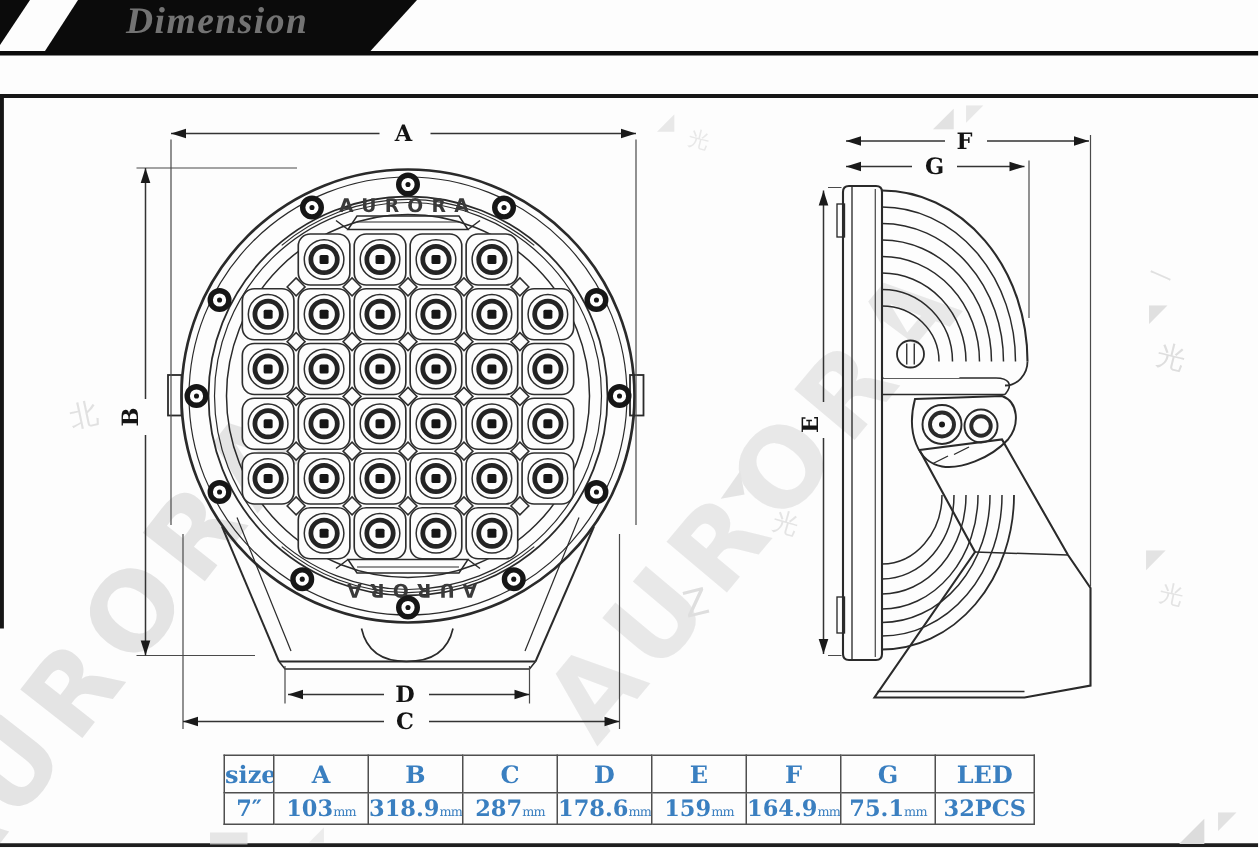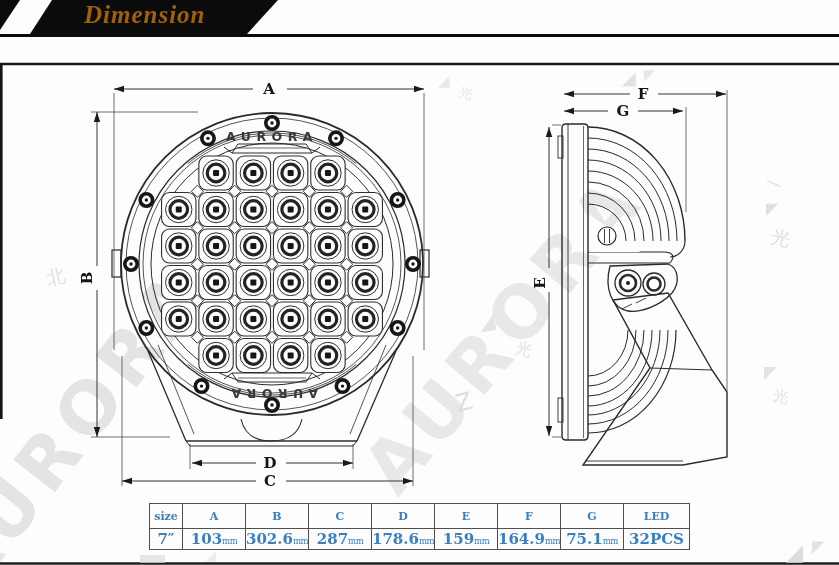--- a/index.html
+++ b/index.html
@@ -5,39 +5,39 @@
   html,body{margin:0;padding:0;background:#ffffff;}
   .stage{position:relative;width:839px;height:565px;background:#fdfdfd;overflow:hidden;
          font-family:"Liberation Serif",serif;}
   
   .hdr{position:absolute;left:0;top:0;width:839px;height:40px;}
   .hdr-tri{position:absolute;left:0;top:0;width:20px;height:30px;background:#0b0b0b;
            clip-path:polygon(0 0,100% 0,0 100%);}
   .hdr-band{position:absolute;left:0;top:0;width:280px;height:34px;background:#0b0b0b;
             clip-path:polygon(52px 0,278px 0,247px 100%,30px 100%);}
   .hdr-line{position:absolute;left:0;top:34px;width:839px;height:3px;background:#0b0b0b;}
-  .hdr-title{position:absolute;left:84px;top:1px;color:#a16207;font-style:italic;
+  .hdr-title{position:absolute;left:84px;top:1px;color:#737373;font-style:italic;
              font-weight:600;font-size:25px;letter-spacing:1px;font-family:"Liberation Serif",serif;}
   
   svg.draw{position:absolute;left:0;top:0;}
   .ln{stroke:#2a2a2a;fill:none;}
   .dim{stroke:#333;stroke-width:1;fill:none;}
   .ext{stroke:#4a4a4a;stroke-width:0.8;fill:none;}
   .arr{fill:#1a1a1a;stroke:none;}
   .dlabel{font-family:"DejaVu Serif",serif;font-size:15px;font-weight:600;fill:#141414;}
   .wm{fill:#e4e4e4;font-family:"DejaVu Sans",sans-serif;}
   .brandtxt{font-family:"DejaVu Sans",sans-serif;font-size:12.5px;font-weight:700;
             letter-spacing:5.5px;fill:#3a3a3a;}
   
   .dim-table{position:absolute;left:149px;top:503px;width:531px;height:46px;
              border-collapse:collapse;table-layout:fixed;color:#3a7fc0;
              font-family:"DejaVu Serif",serif;}
   .dim-table td{border:1px solid #4f4f4f;text-align:center;vertical-align:middle;
                 padding:0;overflow:hidden;white-space:nowrap;}
-  .dim-table tr.hd td{height:24px;font-size:11px;font-weight:600;}
+  .dim-table tr.hd td{height:24px;font-size:16px;font-weight:600;}
   .dim-table tr.dt td{height:20px;font-size:15px;font-weight:600;}
   .dim-table td.szh{font-size:12px;font-weight:700;}
   .unit{font-size:8.5px;font-weight:400;letter-spacing:-0.5px;}
 </style>
 </head>
 <body>
 
 <div class="stage">
 
   <div class="hdr">
@@ -413,21 +413,21 @@
       <td style="width:62px">C</td>
       <td style="width:62px">D</td>
       <td style="width:62px">E</td>
       <td style="width:62px">F</td>
       <td style="width:62px">G</td>
       <td style="width:65px">LED</td>
     </tr>
     <tr class="dt">
       <td><span>7″</span></td>
       <td><span>103</span><span class="unit">mm</span></td>
-      <td><span>302.6</span><span class="unit">mm</span></td>
+      <td><span>318.9</span><span class="unit">mm</span></td>
       <td><span>287</span><span class="unit">mm</span></td>
       <td><span>178.6</span><span class="unit">mm</span></td>
       <td><span>159</span><span class="unit">mm</span></td>
       <td><span>164.9</span><span class="unit">mm</span></td>
       <td><span>75.1</span><span class="unit">mm</span></td>
       <td><span>32PCS</span></td>
     </tr>
   </tbody>
     </table>
 

